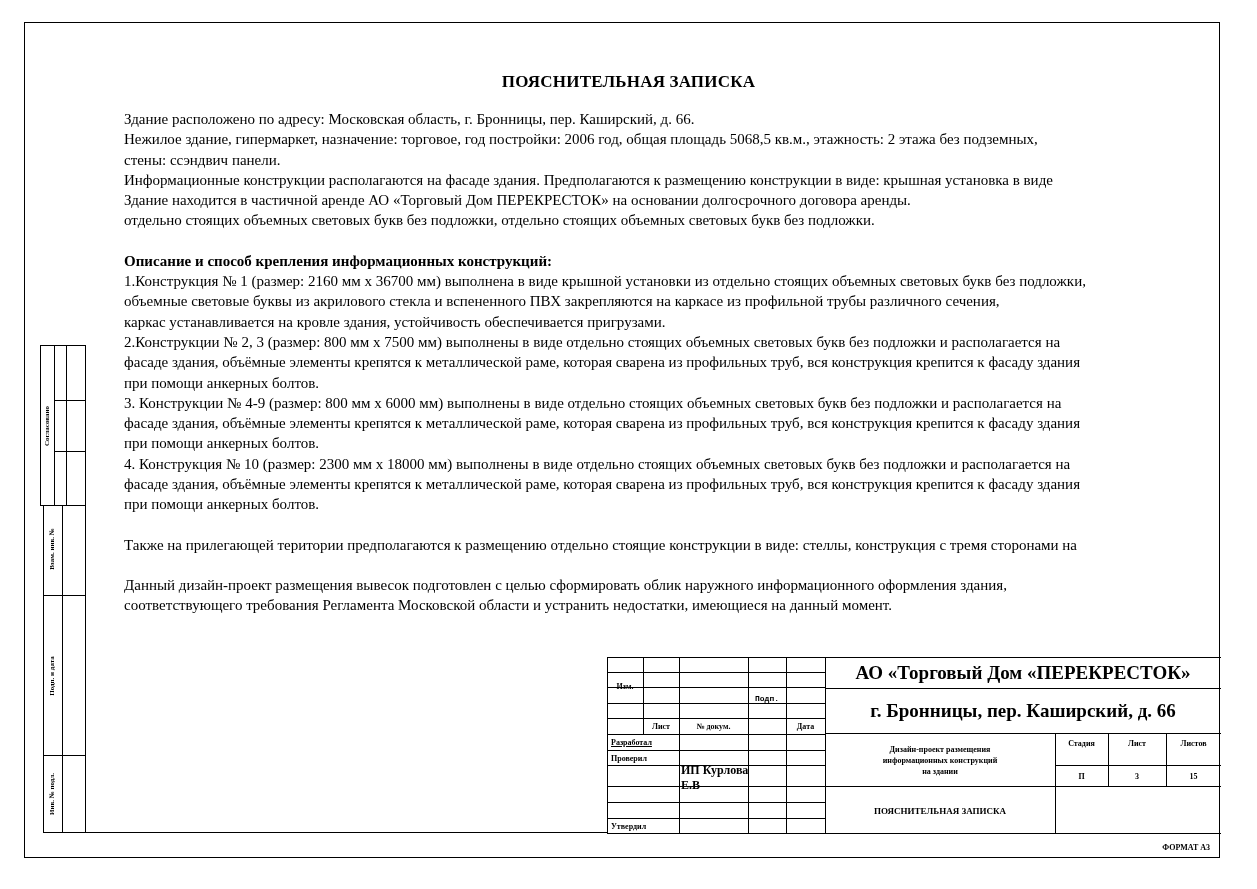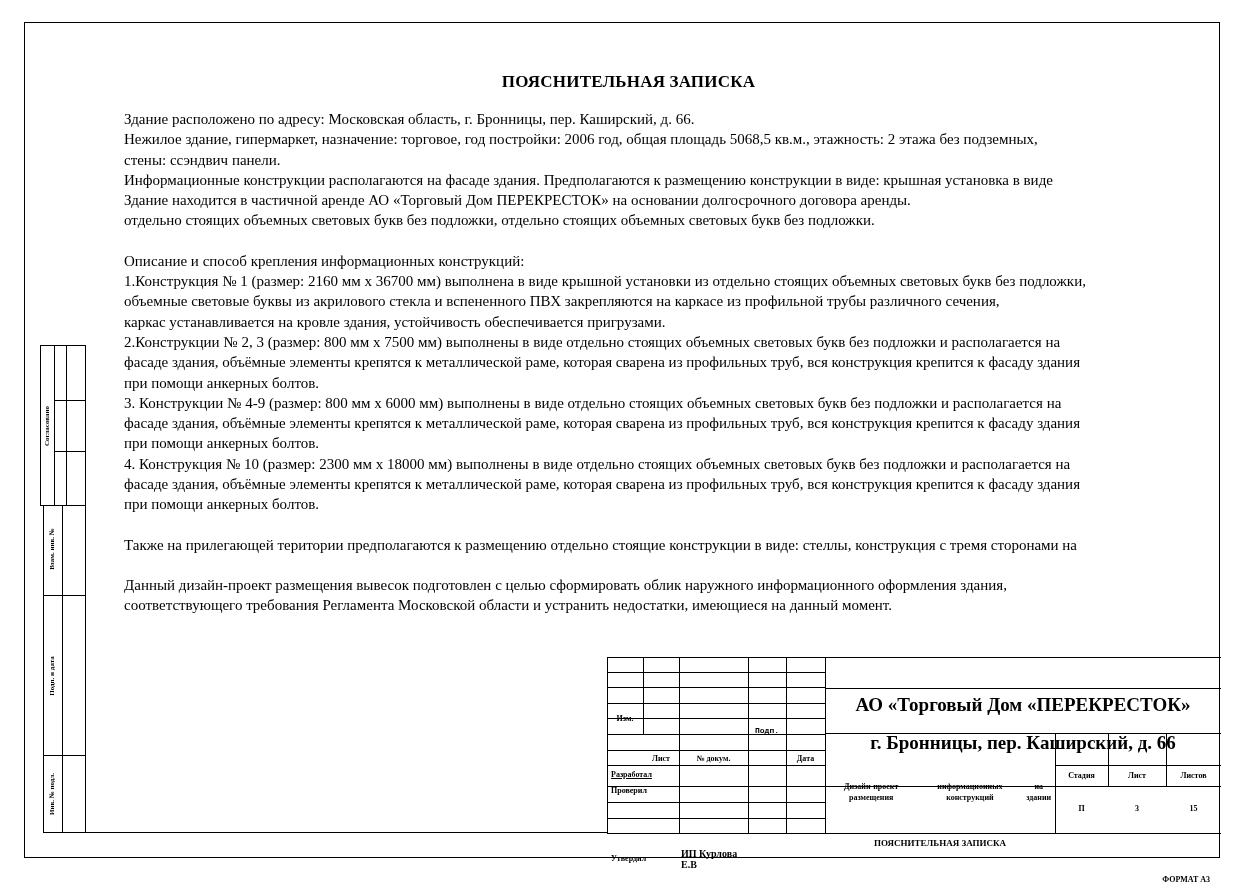--- a/index.html
+++ b/index.html
@@ -6,29 +6,29 @@
   body { width: 1257px; height: 889px; position: relative; overflow: hidden;
          font-family: "Liberation Serif", serif; color: #000; }
   .frame { position: absolute; left: 24px; top: 22px; width: 1196px; height: 836px;
            border: 1.5px solid #000; box-sizing: border-box; }
   .title { position: absolute; left: 0; width: 1257px; top: 72px; text-align: center;
            font-weight: bold; font-size: 17px; letter-spacing: 0.2px; }
   .body-text { position: absolute; left: 124px; top: 109px; width: 1100px;
                font-size: 15px; line-height: 20.3px; }
   .body-text p { margin: 0; }
   .gap { height: 20px; }
-  .bold { font-weight: normal; }
+  .bold { font-weight: bold; }
 
   
   .strip { position: absolute; border: 1px solid #000; box-sizing: border-box; }
   .vtext { position: absolute; font-size: 7px; font-weight: bold; white-space: nowrap;
            transform: rotate(-90deg); transform-origin: center center; }
   .hline { position: absolute; height: 0; border-top: 1px solid #000; }
   .vline { position: absolute; width: 0; border-left: 1px solid #000; }
-  .cell { position: absolute; box-sizing: border-box; display: flex; align-items: center; margin-top: 32px; }
+  .cell { position: absolute; box-sizing: border-box; display: flex; align-items: center; }
   .big1 { font-size: 19px; font-weight: bold; justify-content: center; }
   .big2 { font-size: 19px; font-weight: bold; justify-content: center; }
   .small { font-size: 8px; font-weight: bold; }
   .center { justify-content: center; text-align: center; }
 </style>
 </head>
 <body>
 
 <div class="frame"></div>
 
@@ -107,34 +107,34 @@
 
   <div class="cell small center" style="left:607px;top:679px;width:36px;height:15px;">Изм.</div>
   <div class="cell small center" style="left:643px;top:719px;width:36px;height:15px;">Лист</div>
   <div class="cell small center" style="left:679px;top:719px;width:69px;height:15px;">№ докум.</div>
   <div class="cell small center" style="left:748px;top:691px;width:38px;height:15px;font-family:Liberation Mono, monospace;">Подп.</div>
   <div class="cell small center" style="left:786px;top:719px;width:39px;height:15px;">Дата</div>
 
   <div class="cell small" style="left:611px;top:735px;width:70px;height:15px;text-decoration:underline;">Разработал</div>
   <div class="cell small" style="left:611px;top:751px;width:70px;height:15px;">Проверил</div>
   <div class="cell small" style="left:611px;top:819px;width:70px;height:15px;">Утвердил</div>
-  <div class="cell small" style="left:681px;top:819px;width:68px;height:15px;font-size:10px;">ИП Курлова Е.В</div>
+  <div class="cell small" style="left:681px;top:770px;width:68px;height:15px;font-size:12px;">ИП Курлова Е.В</div>
 
   <div class="hline" style="left:825px;top:688px;width:396px;border-top-width:1.5px;"></div>
   <div class="hline" style="left:825px;top:733px;width:396px;border-top-width:1.5px;"></div>
   <div class="hline" style="left:1055px;top:765px;width:166px;"></div>
   <div class="hline" style="left:825px;top:786px;width:396px;border-top-width:1.5px;"></div>
   <div class="vline" style="left:1055px;top:733px;height:101px;border-left-width:1.5px;"></div>
   <div class="vline" style="left:1108px;top:733px;height:53px;"></div>
   <div class="vline" style="left:1166px;top:733px;height:53px;"></div>
 
   <div class="cell big1" style="left:825px;top:657px;width:396px;height:31px;">АО «Торговый Дом «ПЕРЕКРЕСТОК»</div>
   <div class="cell big2" style="left:825px;top:689px;width:396px;height:44px;">г. Бронницы, пер. Каширский, д. 66</div>
 
-  <div class="cell small center" style="left:825px;top:734px;width:230px;height:52px;flex-direction:row;justify-content:center;line-height:11px;">
+  <div class="cell small center" style="left:825px;top:734px;width:230px;height:52px;flex-direction:column;justify-content:center;line-height:11px;">
     <span>Дизайн-проект размещения</span>
     <span>информационных конструкций</span>
     <span>на здании</span>
   </div>
 
   <div class="cell small center" style="left:1055px;top:734px;width:53px;height:18px;">Стадия</div>
   <div class="cell small center" style="left:1108px;top:734px;width:58px;height:18px;">Лист</div>
   <div class="cell small center" style="left:1166px;top:734px;width:55px;height:18px;">Листов</div>
 
   <div class="cell small center" style="left:1055px;top:766px;width:53px;height:20px;">П</div>

